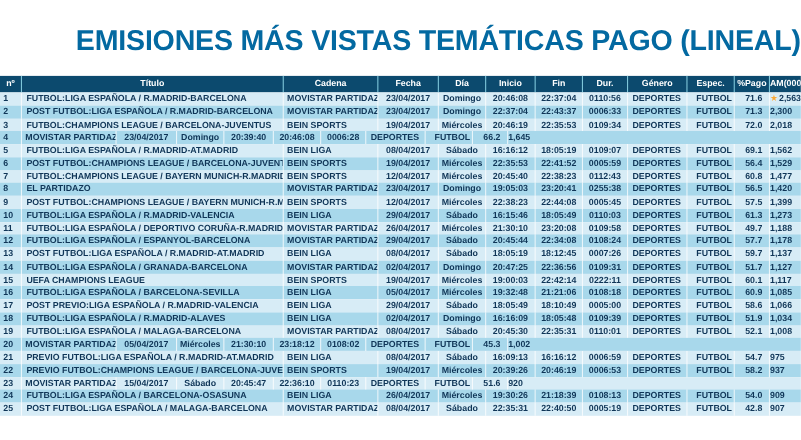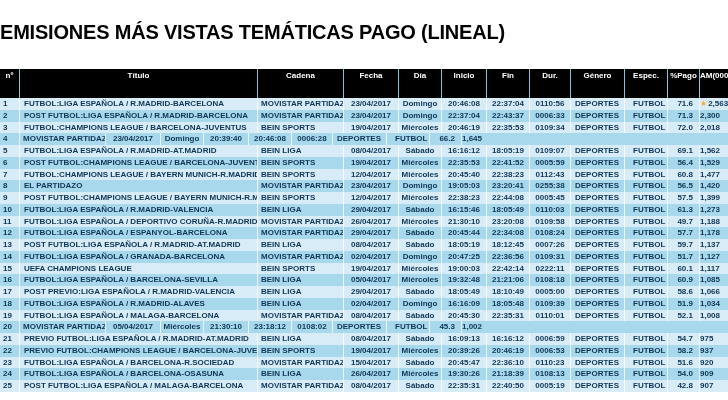--- a/index.html
+++ b/index.html
@@ -7,40 +7,40 @@
     width:728px;height:400px;
     background:#ffffff;
     position:relative;
     overflow:hidden;
     font-family:"Liberation Sans", sans-serif;
   }
   .page-title{
     position:absolute;
     top:21px;left:0;width:728px;
     margin:0;
-    text-align:left;
-    font-size:20px;
+    text-align:right;
+    font-size:26px;
     font-weight:bold;
     letter-spacing:-0.2px;
-    color:#000000;
+    color:#0369a1;
   }
   .table{
     position:absolute;
     top:69px;left:0;
     width:728px;
   }
   .trow{
     display:flex;
     width:728px;
     white-space:nowrap;
   }
   .thead{
-    height:29px;
+    height:15px;
     line-height:13px;
-    background:#000000;
+    background:#0c4a6e;
     color:#ffffff;
     font-weight:bold;
     font-size:8px;
   }
   .thead .cell{
     text-align:center;
     border-right:1px solid #7EC6DA;
   }
   .tbody .trow{
     height:11.76px;
@@ -403,21 +403,20 @@
         <div class="cell c5">20:39:26</div>
         <div class="cell c6">20:46:19</div>
         <div class="cell c7">0006:53</div>
         <div class="cell c8">DEPORTES</div>
         <div class="cell c9">FUTBOL</div>
         <div class="cell c10">58.2</div>
         <div class="cell c11">937</div>
       </div>
       <div class="trow odd">
         <div class="cell c0">23</div>
-        <div class="cell c1">FUTBOL:LIGA ESPAÑOLA / BARCELONA-R.SOCIEDAD</div>
         <div class="cell c2">MOVISTAR PARTIDAZO</div>
         <div class="cell c3">15/04/2017</div>
         <div class="cell c4">Sábado</div>
         <div class="cell c5">20:45:47</div>
         <div class="cell c6">22:36:10</div>
         <div class="cell c7">0110:23</div>
         <div class="cell c8">DEPORTES</div>
         <div class="cell c9">FUTBOL</div>
         <div class="cell c10">51.6</div>
         <div class="cell c11">920</div>

